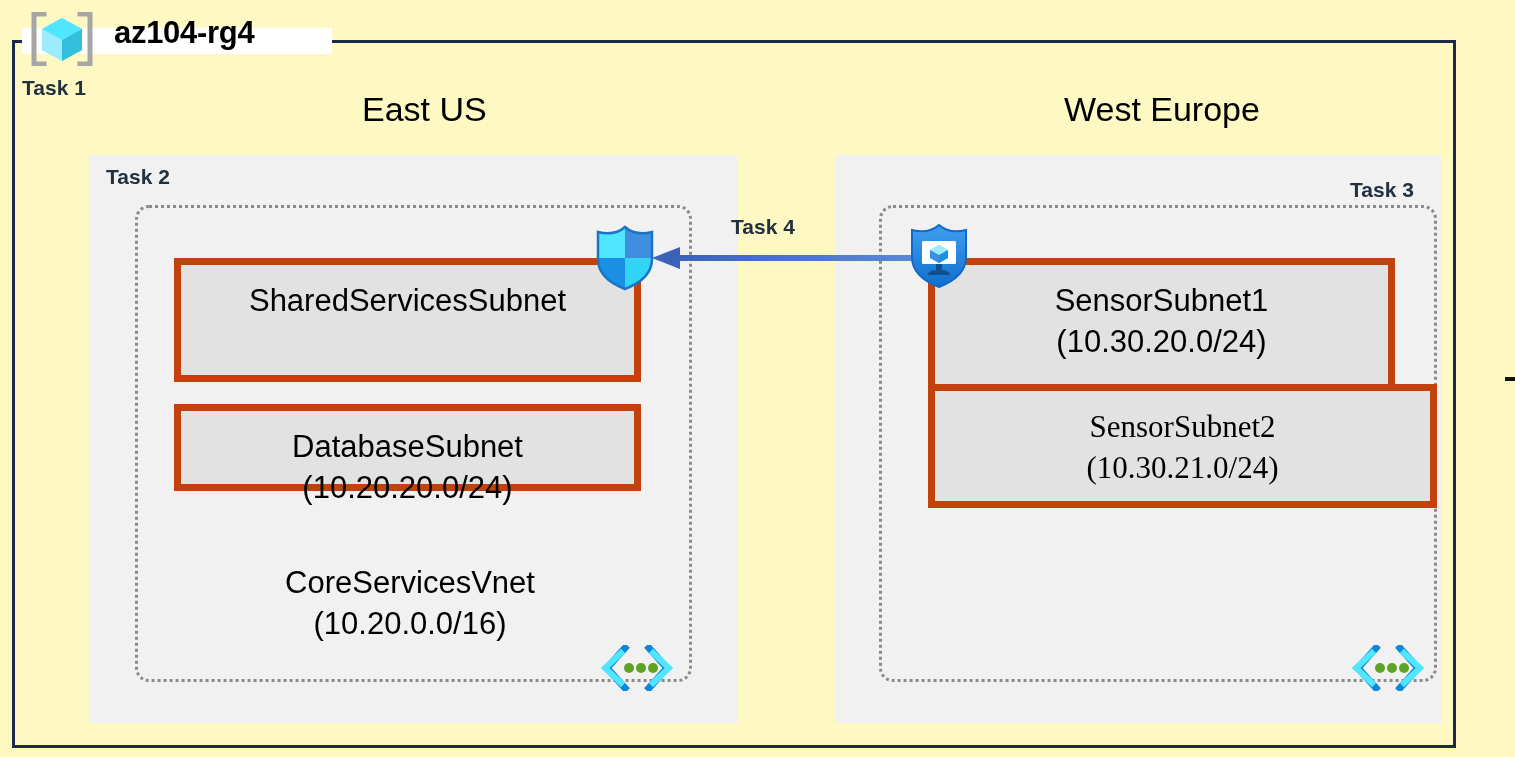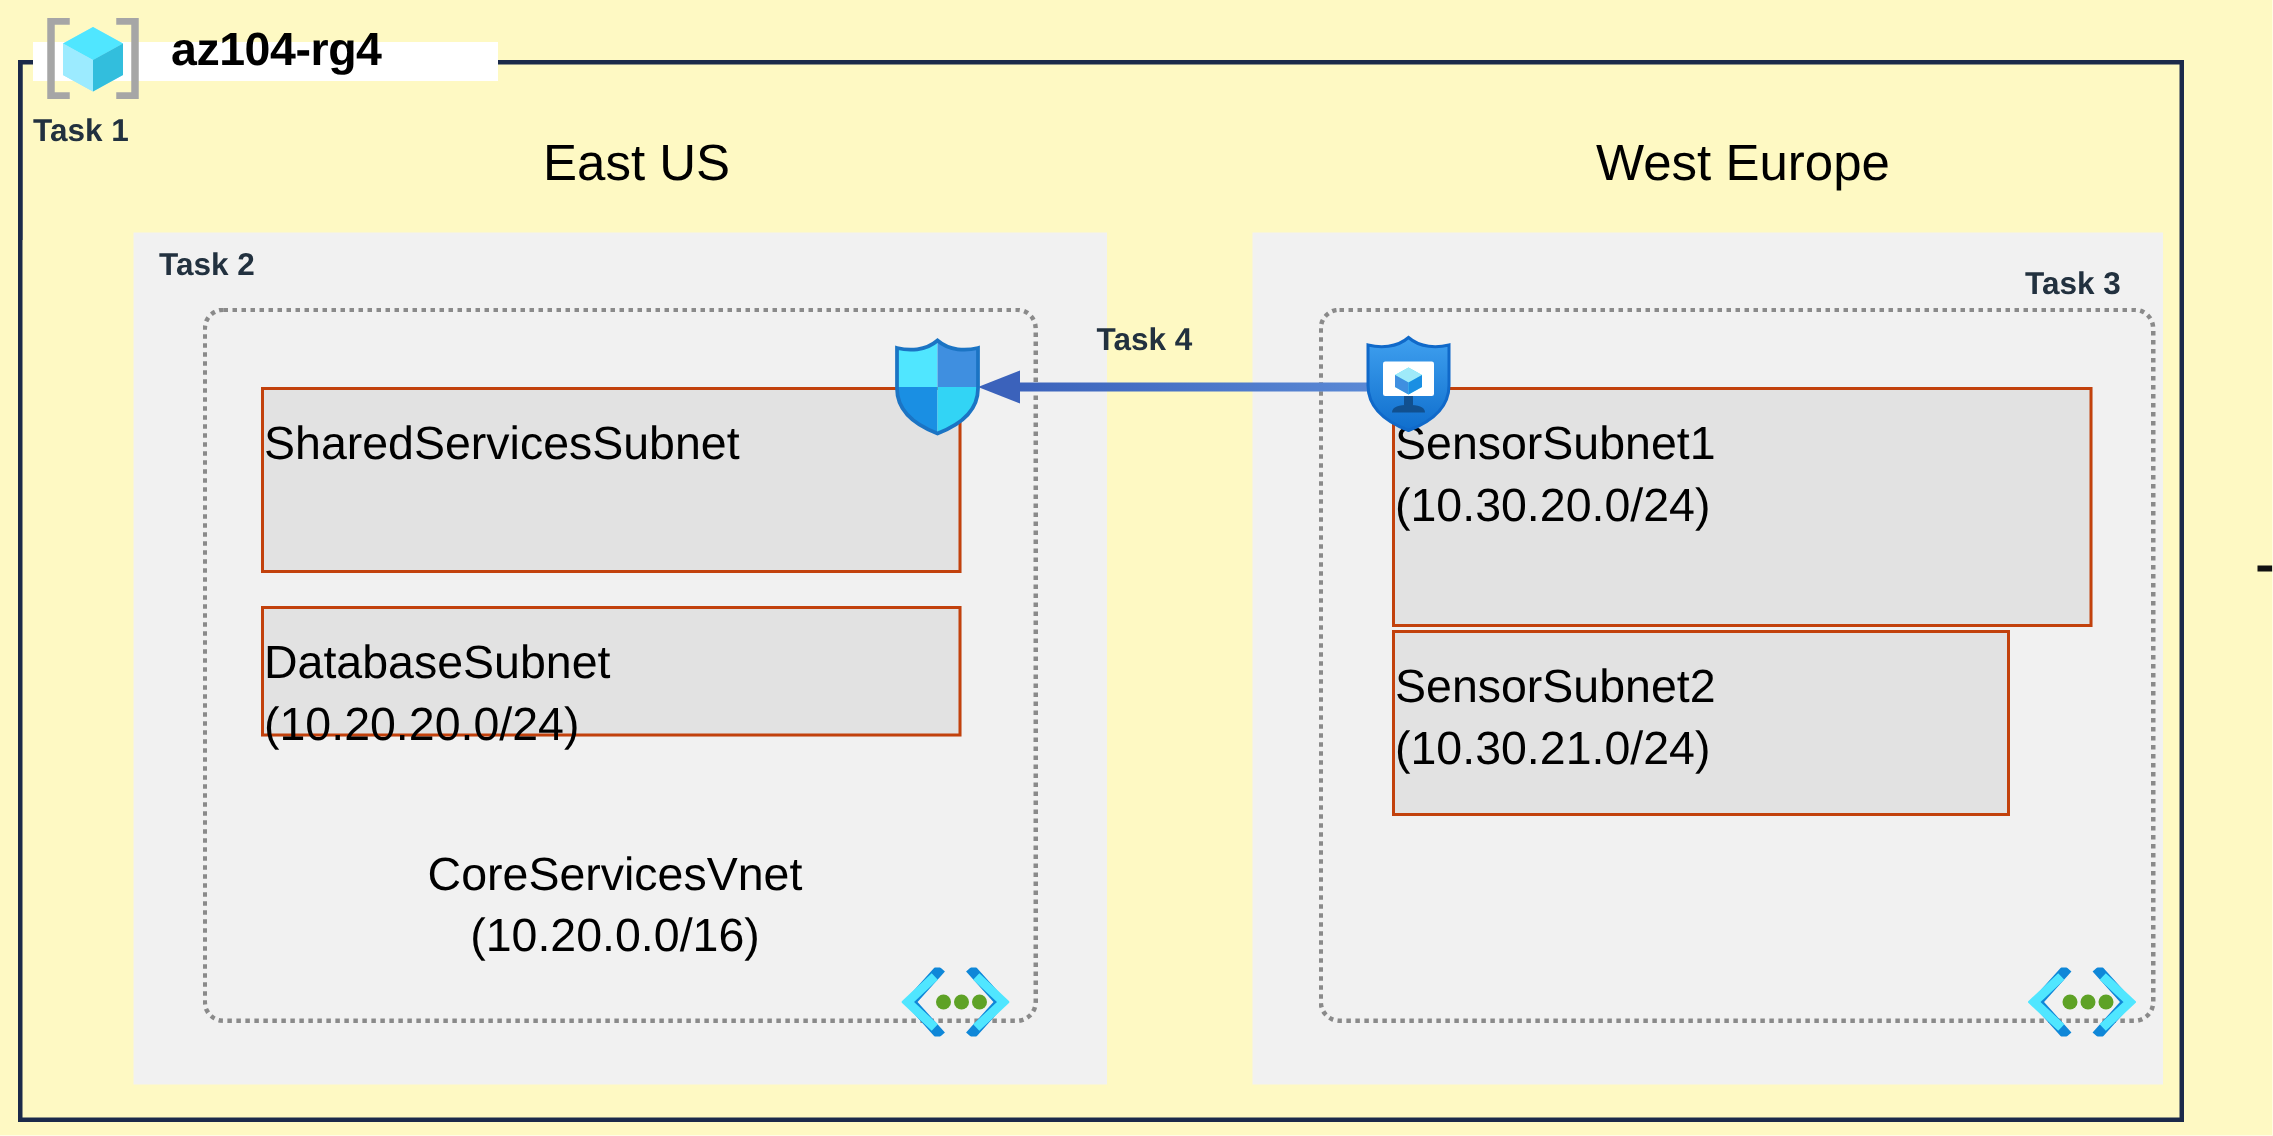--- a/index.html
+++ b/index.html
@@ -128,32 +128,33 @@
     line-height: 1.32;
     white-space: nowrap;
   }
   #vnet-left-caption  { left: 175px; top: 563px; width: 470px; }
   #vnet-right-caption { left: 925px; top: 563px; width: 470px; }
 
   
   .subnet {
     position: absolute;
     background: #e2e2e2;
-    border: 2px solid #c2410c;
+    border: 7px solid #c2410c;
     box-sizing: border-box;
+    text-align: center;
     font-size: 31px;
     color: #000000;
     line-height: 1.32;
     padding-top: 16px;
     white-space: nowrap;
   }
   #subnet-shared   { left: 174px; top: 258px; width: 467px; height: 124px; }
   #subnet-database { left: 174px; top: 404px; width: 467px; height: 87px; }
   #subnet-sensor1  { left: 928px; top: 258px; width: 467px; height: 160px; }
-  #subnet-sensor2  { left: 928px; top: 420px; width: 412px; height: 124px; }
+  #subnet-sensor2  { left: 928px; top: 384px; width: 509px; height: 124px; font-family: Liberation Serif, serif; }
 
   
   .peer-arrow {
     position: absolute;
     left: 650px;
     top: 242px;
     width: 272px;
     height: 32px;
   }
   .task4-label {

